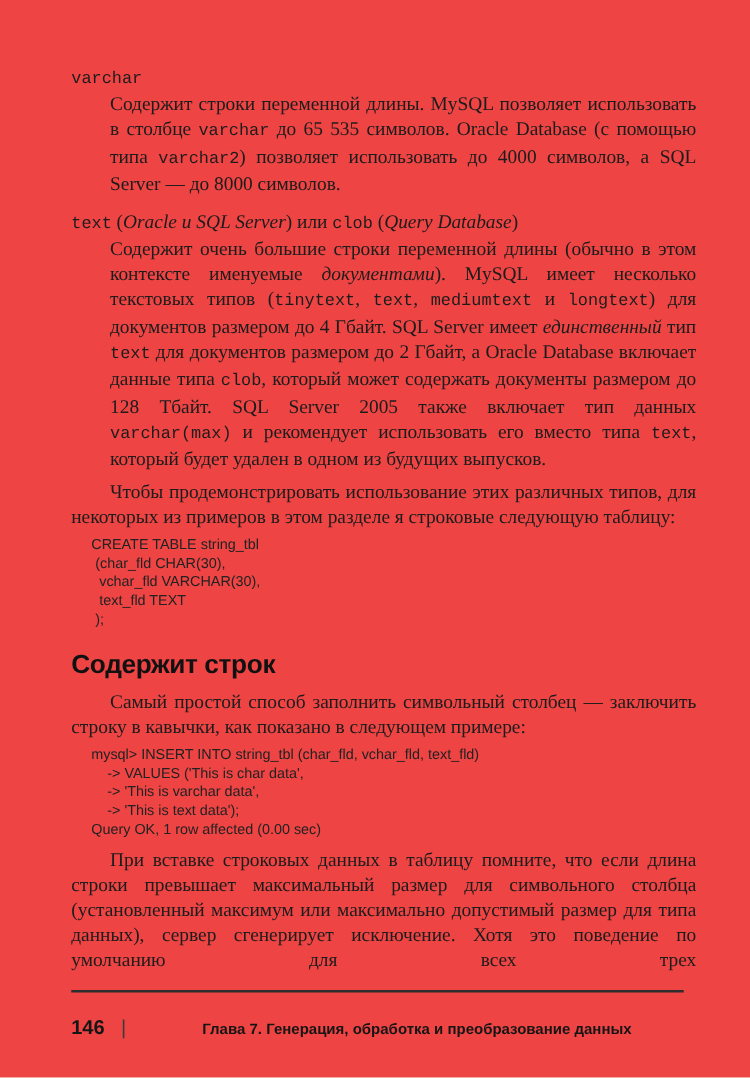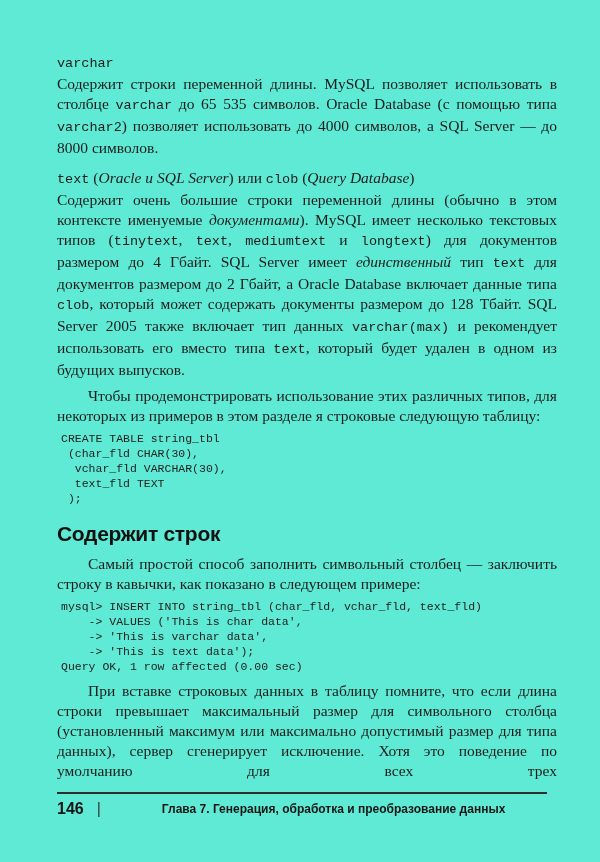--- a/index.html
+++ b/index.html
@@ -1,49 +1,49 @@
 <!DOCTYPE html>
 <html lang="ru"><head>
 <meta charset="utf-8">
 <style>
   html, body { margin: 0; padding: 0; background: #ffffff; }
   .page {
     position: relative;
     width: 600px;
     height: 862px;
     margin: 0 auto;
-    background: #5eead4;
+    background: #ef4444;
     color: #1c1c1c;
     font-family: "Liberation Serif", serif;
     font-size: 15.5px;
     line-height: 20px;
     box-sizing: border-box;
     padding: 52px 43px 0 57px;
     text-align: justify;
     overflow: hidden;
   }
   .def-term { text-align: left; }
-  .def-body { }
+  .def-body { margin-left: 31px; }
   .def-gap  { margin-top: 10px; }
   .para { margin: 6px 0 0 0; text-indent: 31px; }
   .para-tight { margin-top: 7px; }
   .para-cont { text-align-last: justify; }
   .run-n { }
   .run-i { font-style: italic; }
   .run-c {
     font-family: "Liberation Mono", "DejaVu Sans Mono", monospace;
     font-size: 13.5px;
   }
   .code {
-    font-family: Liberation Mono, monospace;
+    font-family: Liberation Sans, sans-serif;
     font-size: 11.5px;
     line-height: 15px;
     white-space: pre;
     text-align: left;
-    margin: 5px 0 5px 4px;
+    margin: 5px 0 5px 16px;
     color: #222222;
   }
   .section-heading {
     font-family: "Liberation Sans", sans-serif;
     font-size: 21px;
     font-weight: bold;
     letter-spacing: -0.3px;
     color: #111111;
     text-align: left;
     margin: 14px 0 4px 0;
@@ -56,21 +56,21 @@
     width: 500px;
   }
   .footer-rule {
     width: 490px;
     height: 2px;
     background: #2e2e2e;
   }
   .footer-line {
     display: flex;
     align-items: flex-start;
-    margin-top: 5px;
+    margin-top: 19px;
     font-family: "Liberation Sans", sans-serif;
     font-weight: bold;
     text-align: left;
   }
   .page-number { font-size: 16px; color: #151515; }
   .footer-separator {
     font-weight: normal;
     font-size: 16px;
     color: #3a3a3a;
     margin: 0 17px 0 13px;

